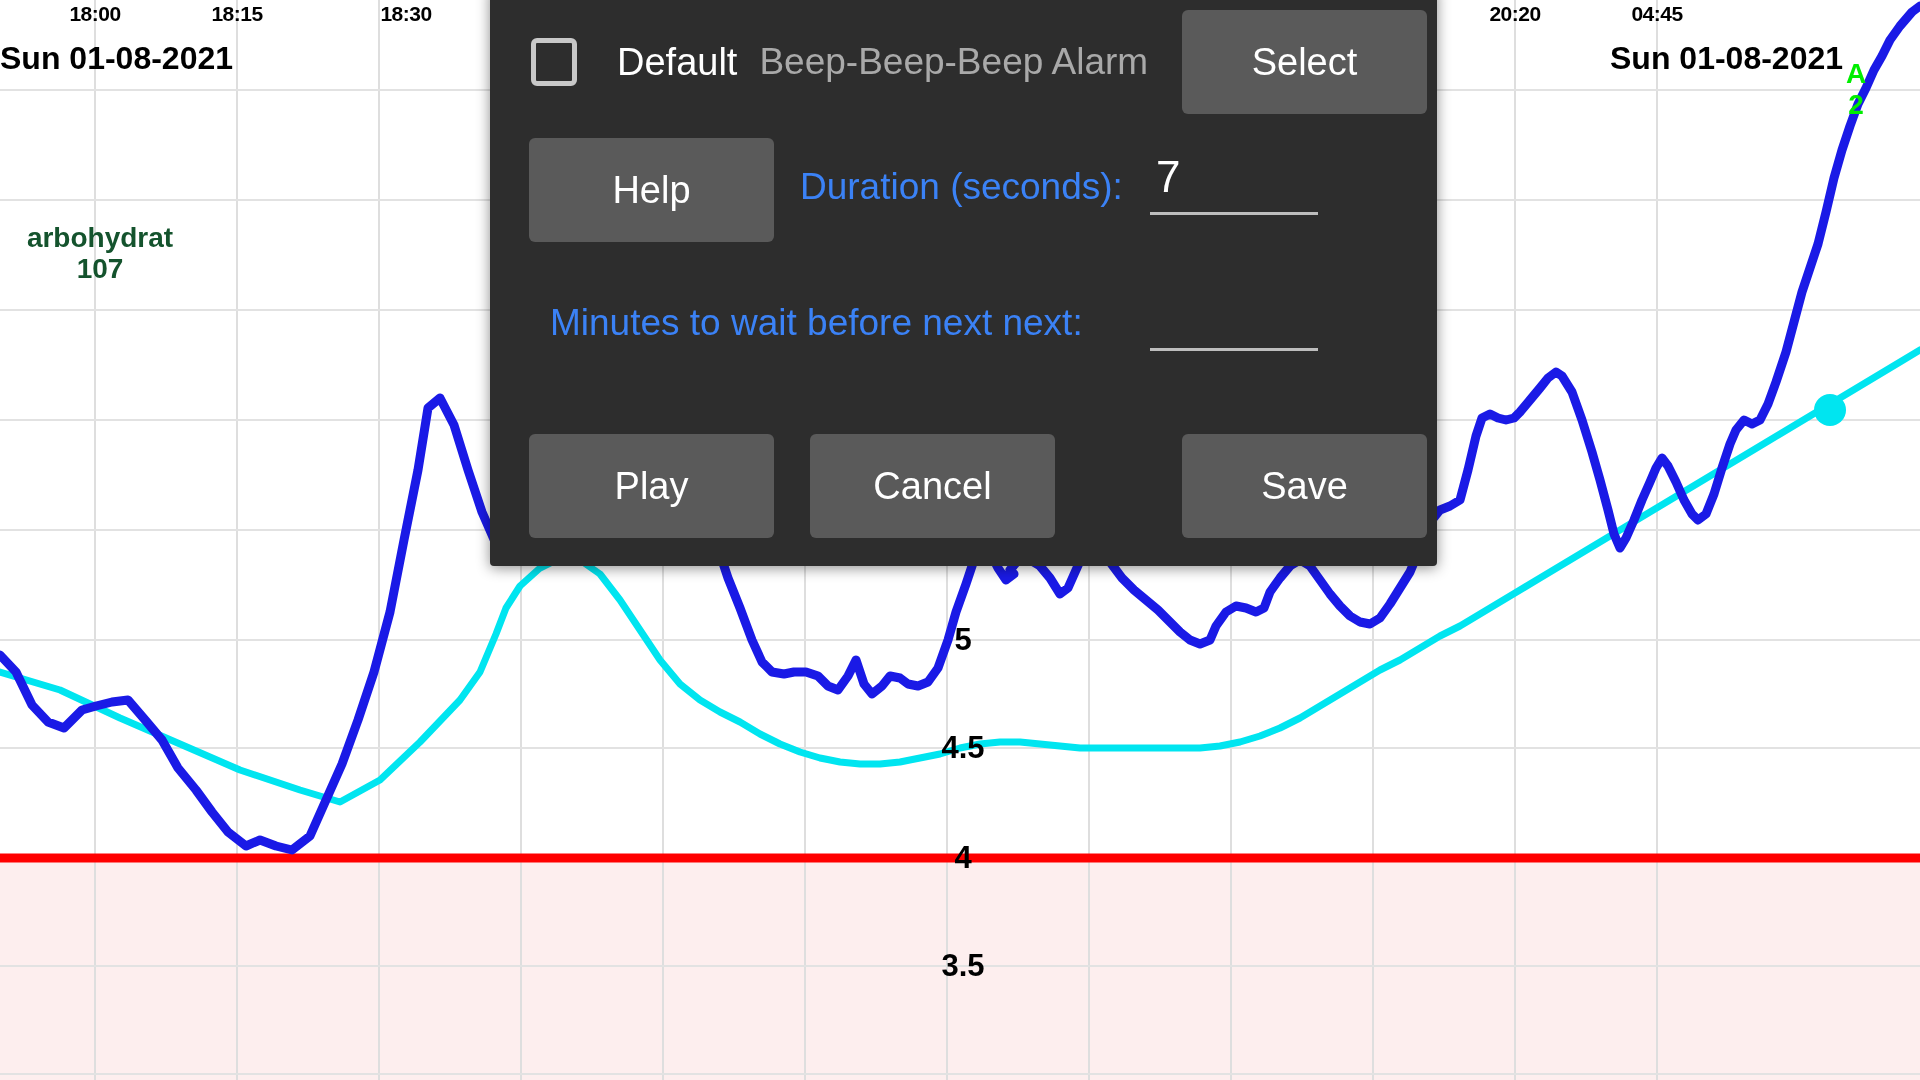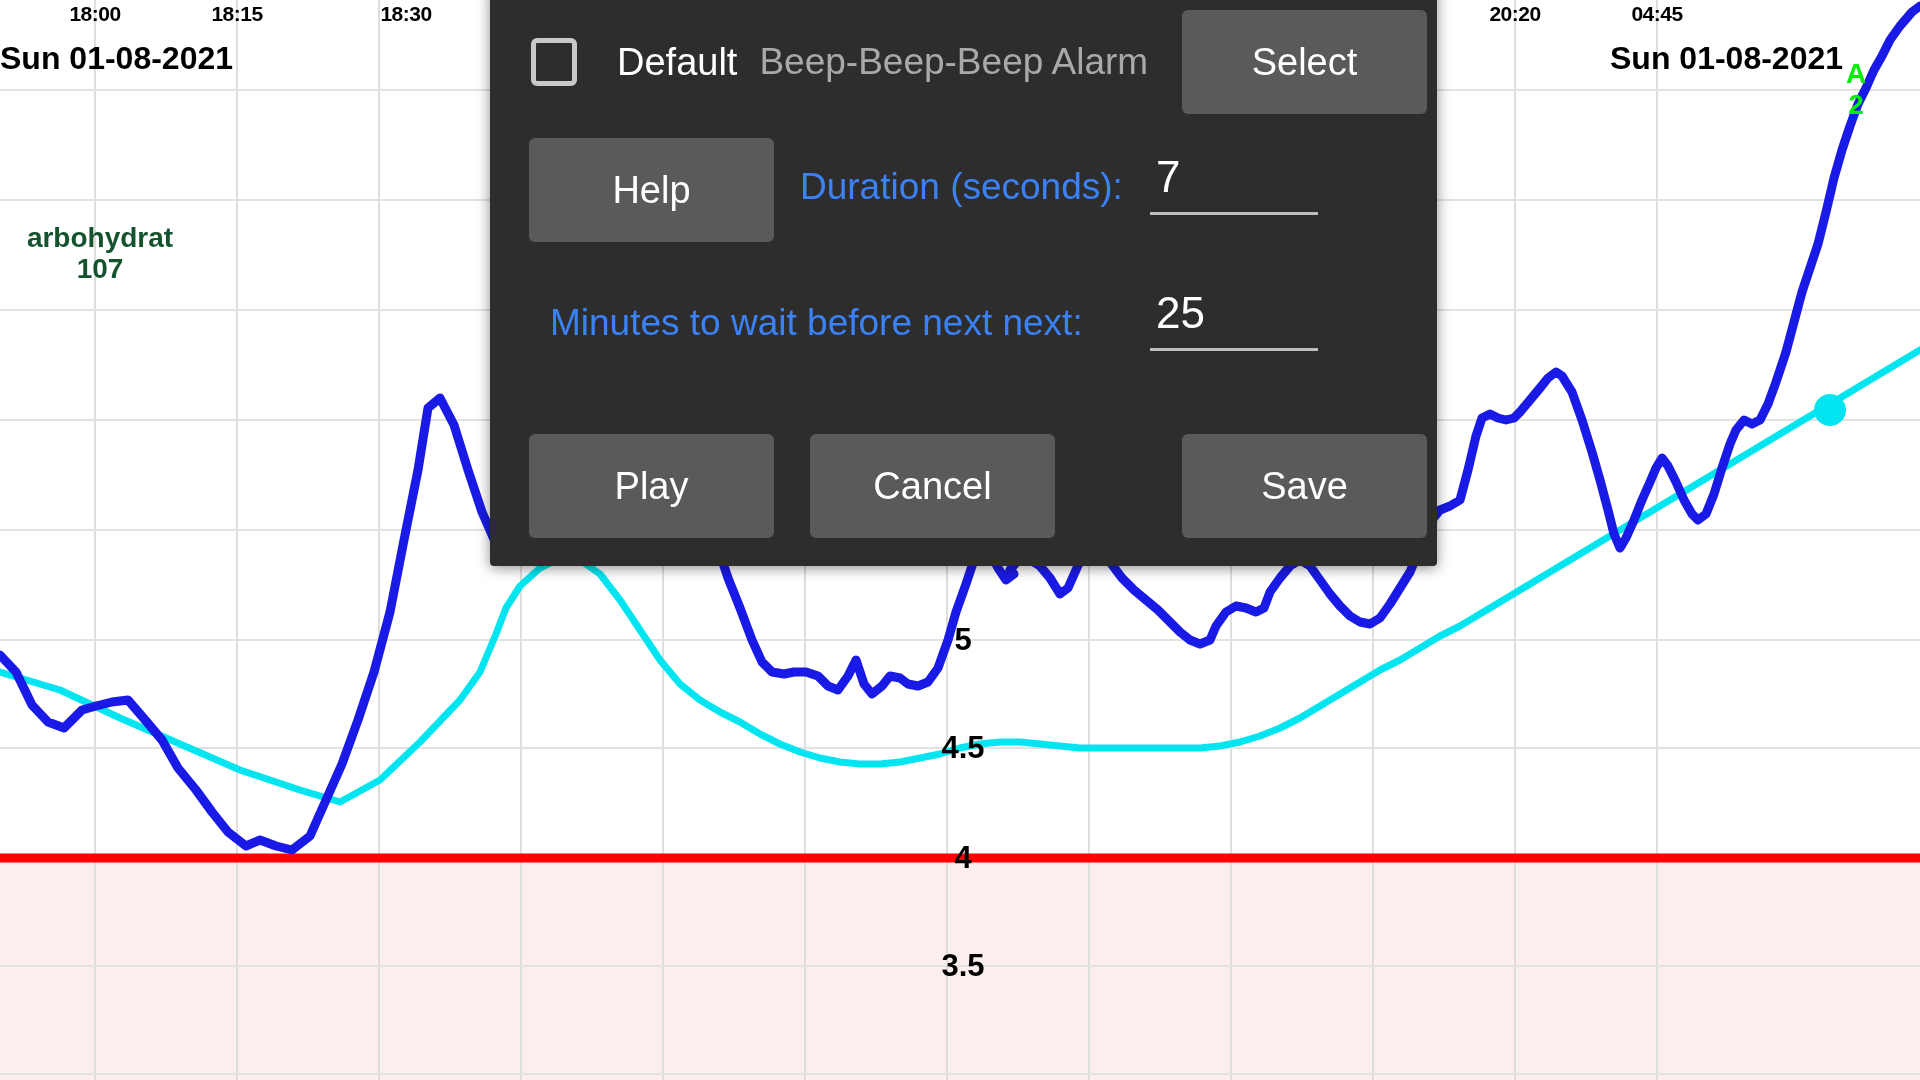--- a/index.html
+++ b/index.html
@@ -252,21 +252,20 @@
 
     <div class="dlg-row" id="row-duration">
       <button class="dlg-btn" id="help-button">Help</button>
       <span class="field-label" id="lbl-duration">Duration (seconds):</span>
       <span class="field-value" id="val-duration">7</span>
       <span class="field-underline" id="ul-duration"></span>
     </div>
 
     <div class="dlg-row" id="row-minutes">
       <span class="field-label" id="lbl-minutes">Minutes to wait before next next:</span>
-      <span class="field-value" id="val-minutes">25</span>
       <span class="field-underline" id="ul-minutes"></span>
     </div>
 
     <div class="dlg-row" id="row-actions">
       <button class="dlg-btn" id="play-button">Play</button>
       <button class="dlg-btn" id="cancel-button">Cancel</button>
       <button class="dlg-btn" id="save-button">Save</button>
     </div>
 
   </div>

